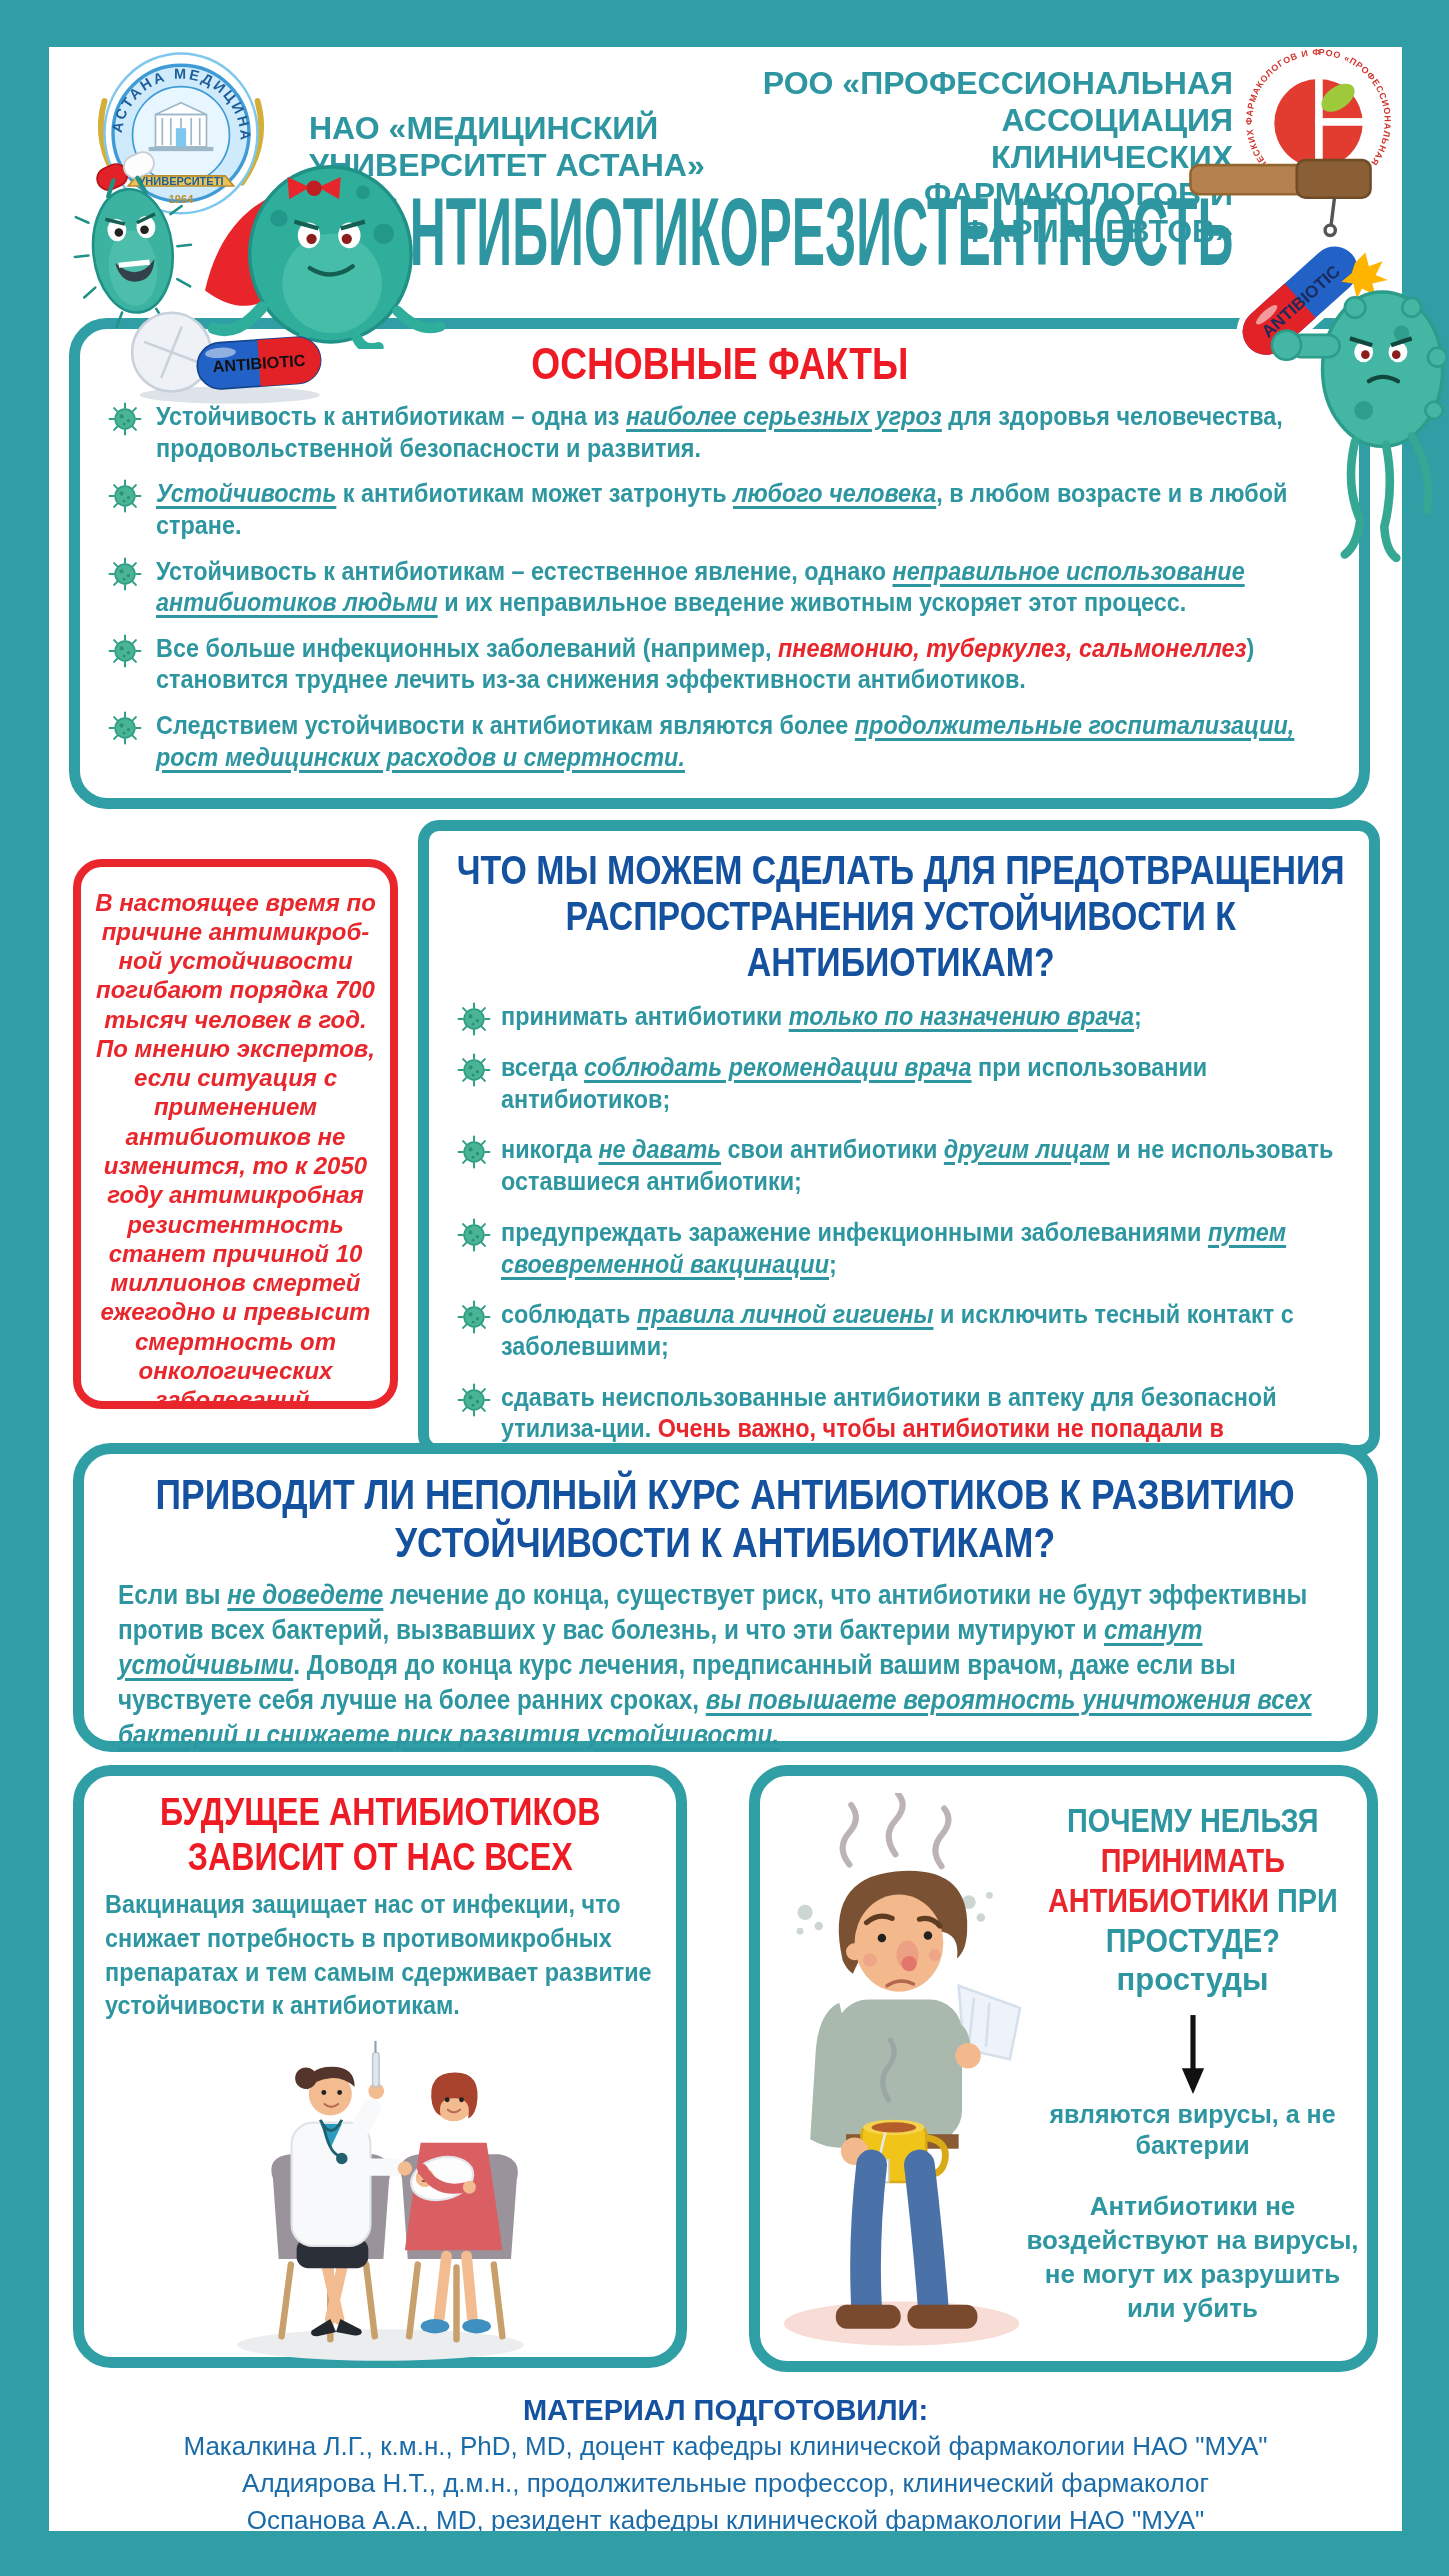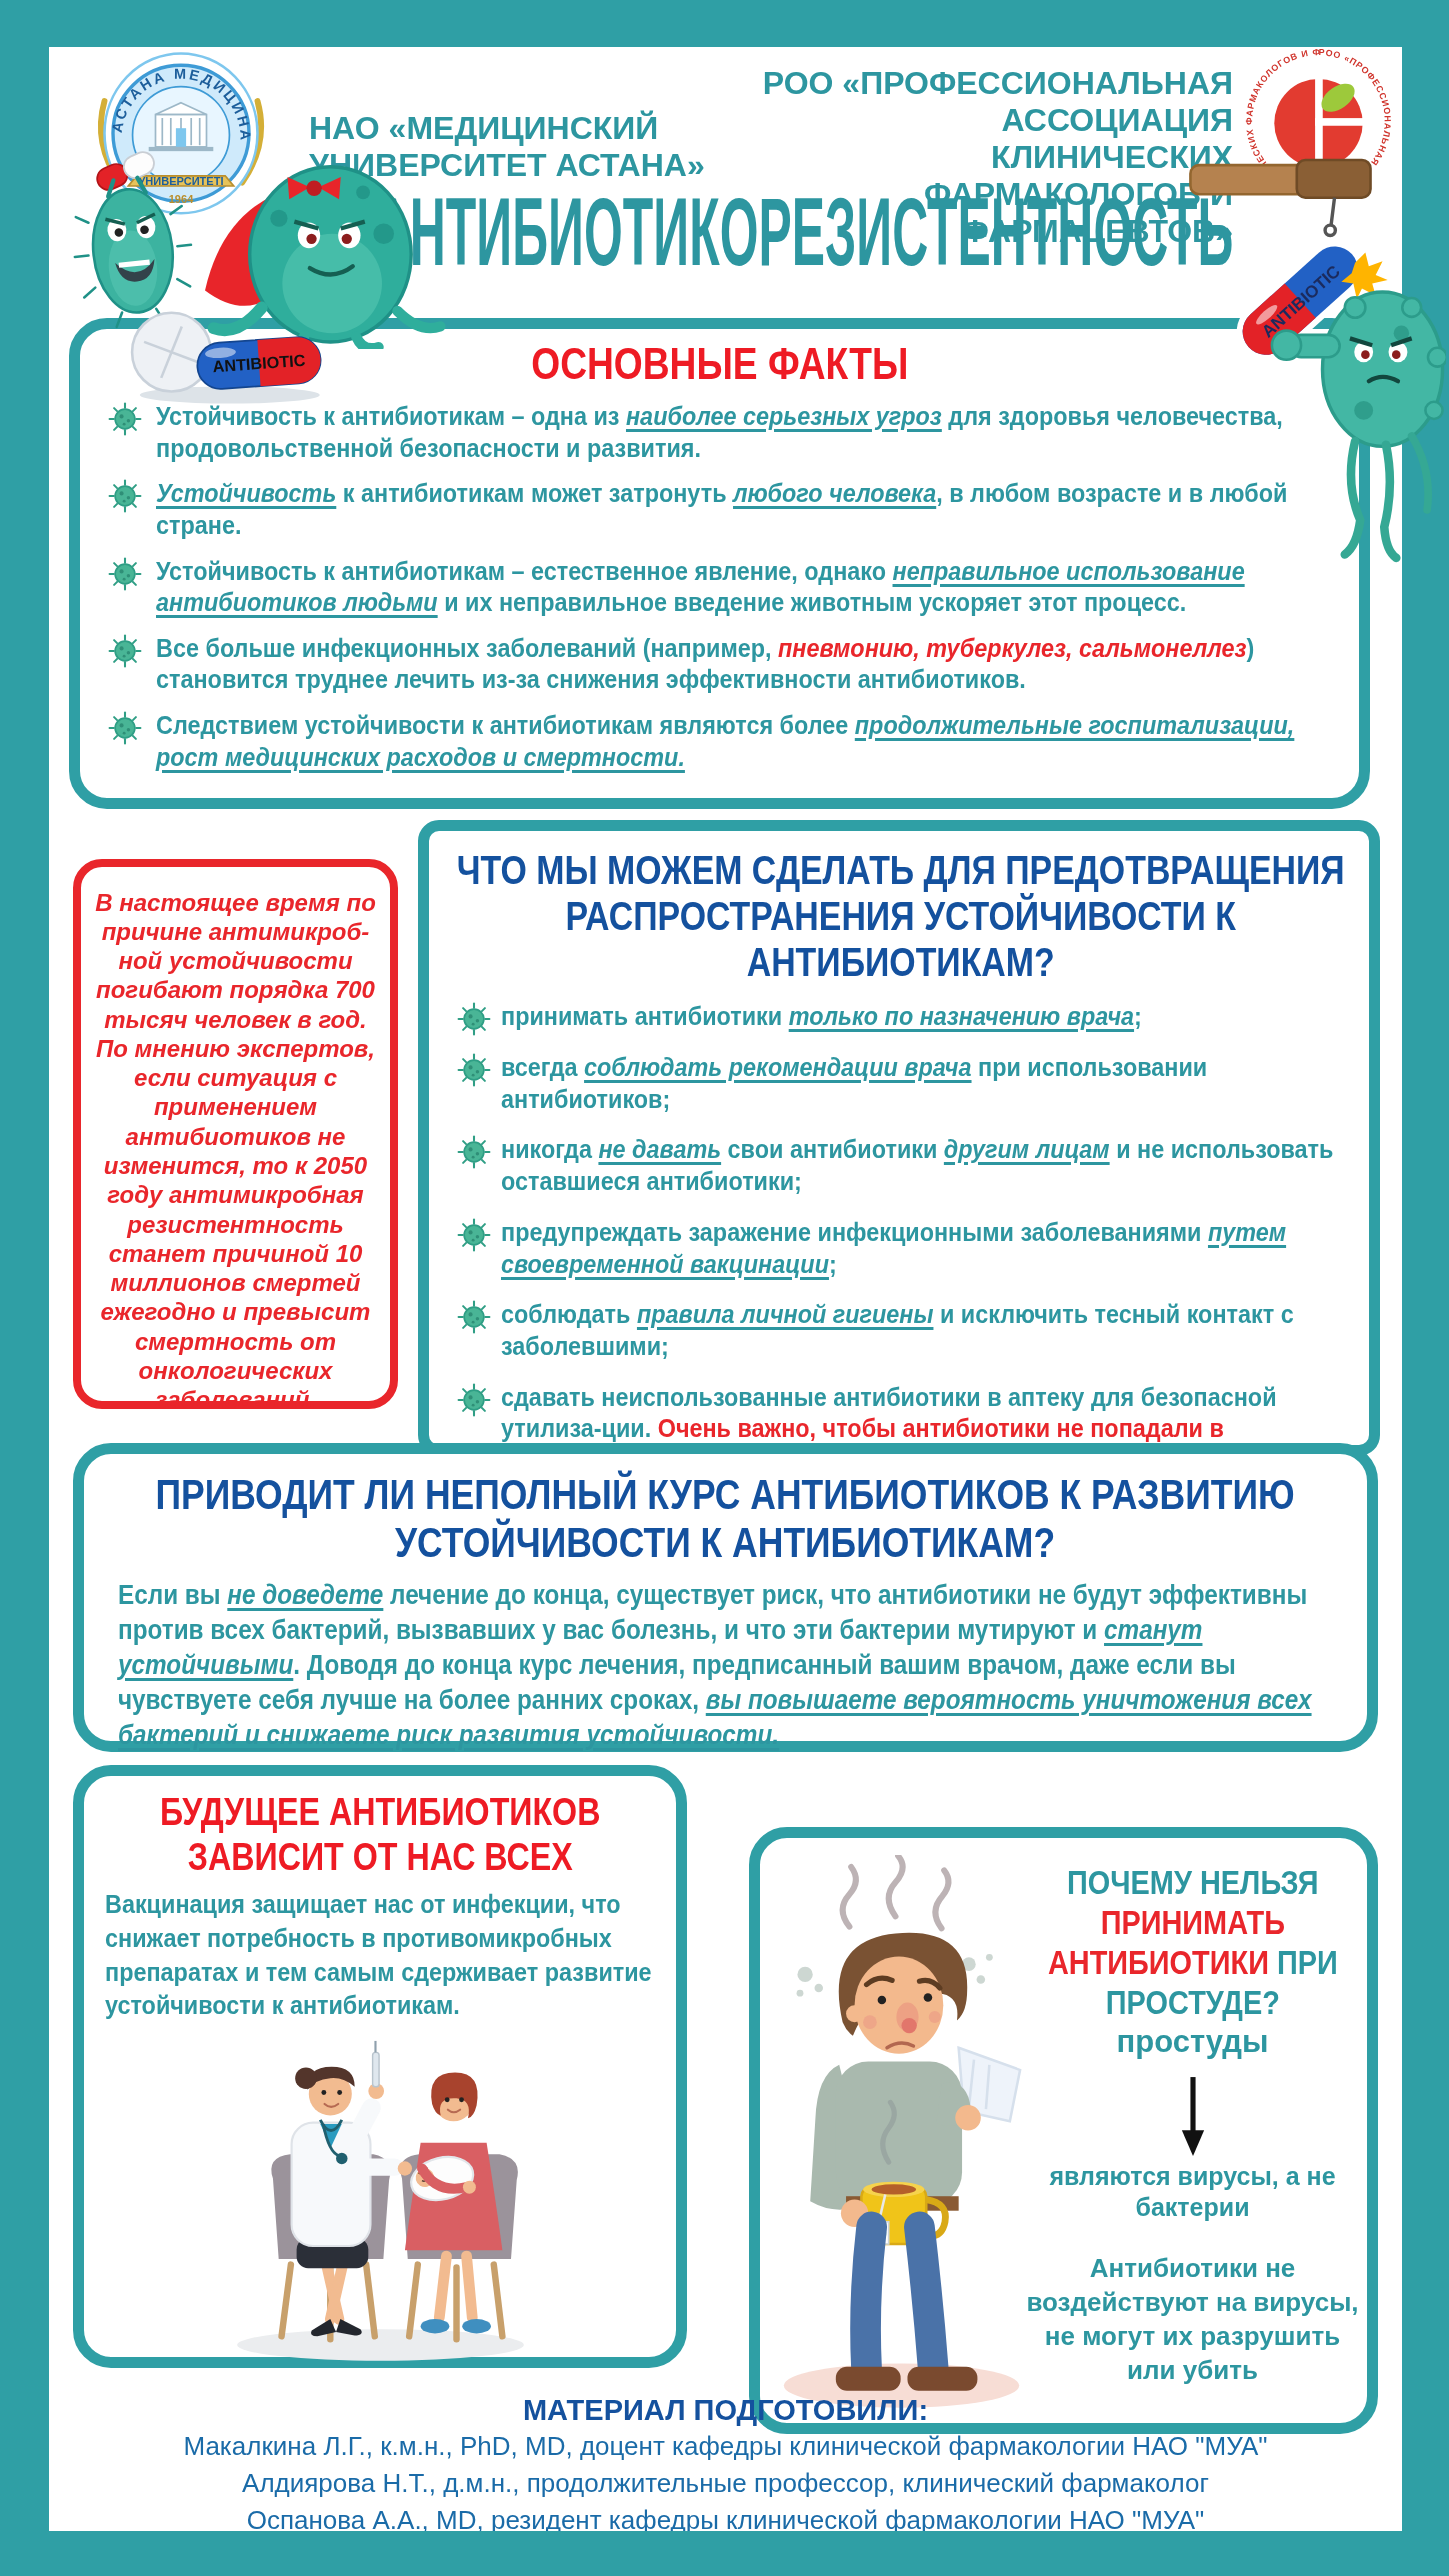--- a/index.html
+++ b/index.html
@@ -51,21 +51,21 @@
   
   .course-box{left:73px;top:1443px;width:1305px;height:309px;padding:15.5px 34px 0 34px;}
   .course-box .blue-head{font-size:43px;}
   .body-p{margin:12px 0 0 0;font-weight:700;font-size:27px;line-height:1.3;color:var(--tealtxt);
           width:111%;transform:scaleX(.9);transform-origin:0 0;}
   
   .future-box{left:73px;top:1765px;width:614px;height:603px;padding:13.7px 20.6px 0 20.6px;}
   .future-box .red-head{font-size:39px;}
   .future-box .body-p{font-size:26px;margin-top:8.6px;}
   .future-art{display:block;margin:5.2px auto 0 auto;}
-  .cold-box{left:749px;top:1827px;width:629px;height:607px;}
+  .cold-box{left:749px;top:1765px;width:629px;height:607px;}
   .sickman{position:absolute;left:0px;bottom:5.2px;z-index:1;}
   .cold-col{position:absolute;left:264px;top:24px;width:337px;z-index:2;text-align:center;}
   .cold-h{font-weight:800;font-size:34px;line-height:1.18;color:var(--tealtxt);
           width:118%;margin-left:-9%;transform:scaleX(.85);transform-origin:center top;}
   .cold-stat{margin-top:34px;font-weight:800;font-size:31px;line-height:1.15;color:var(--tealtxt);}
   .cold-arrow{margin:17px auto 5.2px auto;display:block;}
   .cold-vir{margin:5.2px 0 0 0;font-weight:600;font-size:25px;line-height:1.25;color:var(--tealtxt);}
   .cold-anti{margin:29px 0 0 0;font-weight:600;font-size:26px;line-height:1.3;color:var(--tealtxt);}
   
   .footer{position:absolute;left:49px;top:2394px;width:1353px;text-align:center;z-index:2;}

